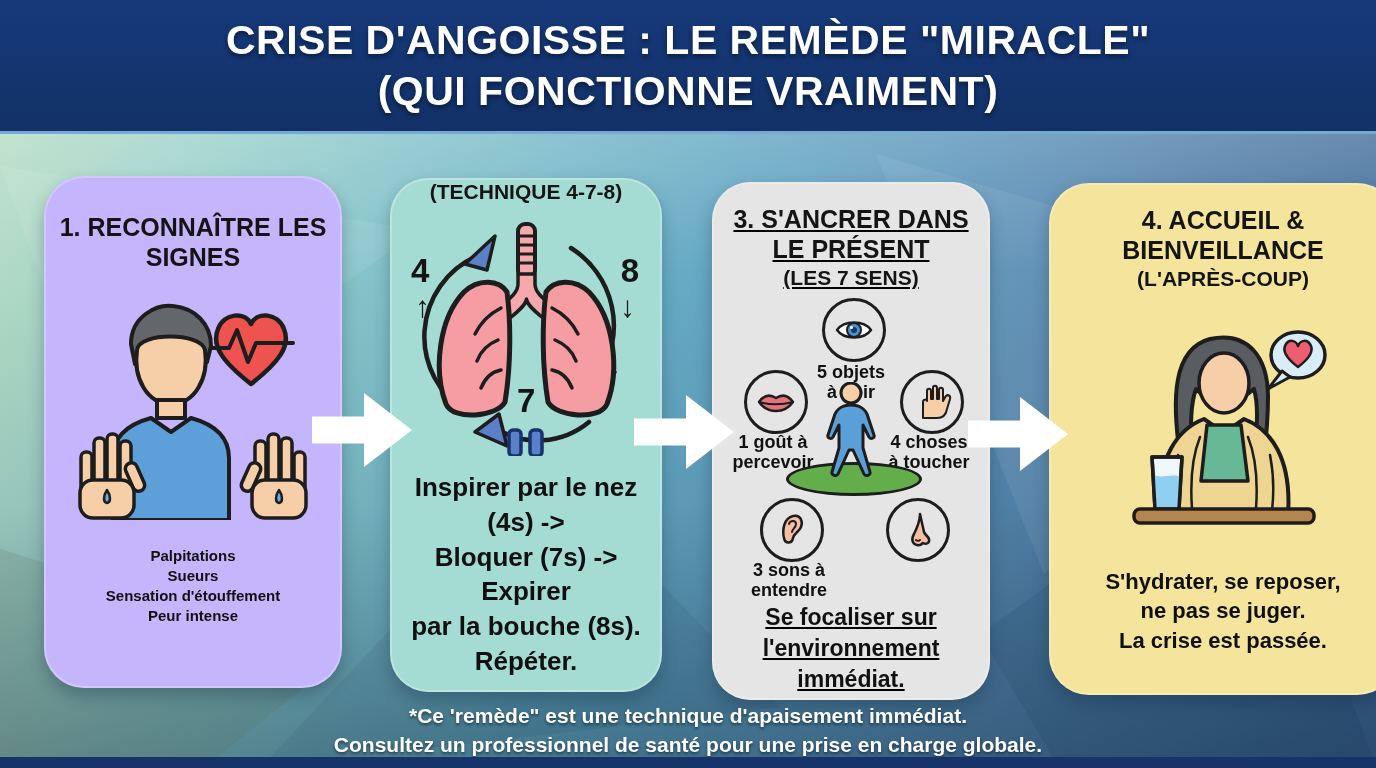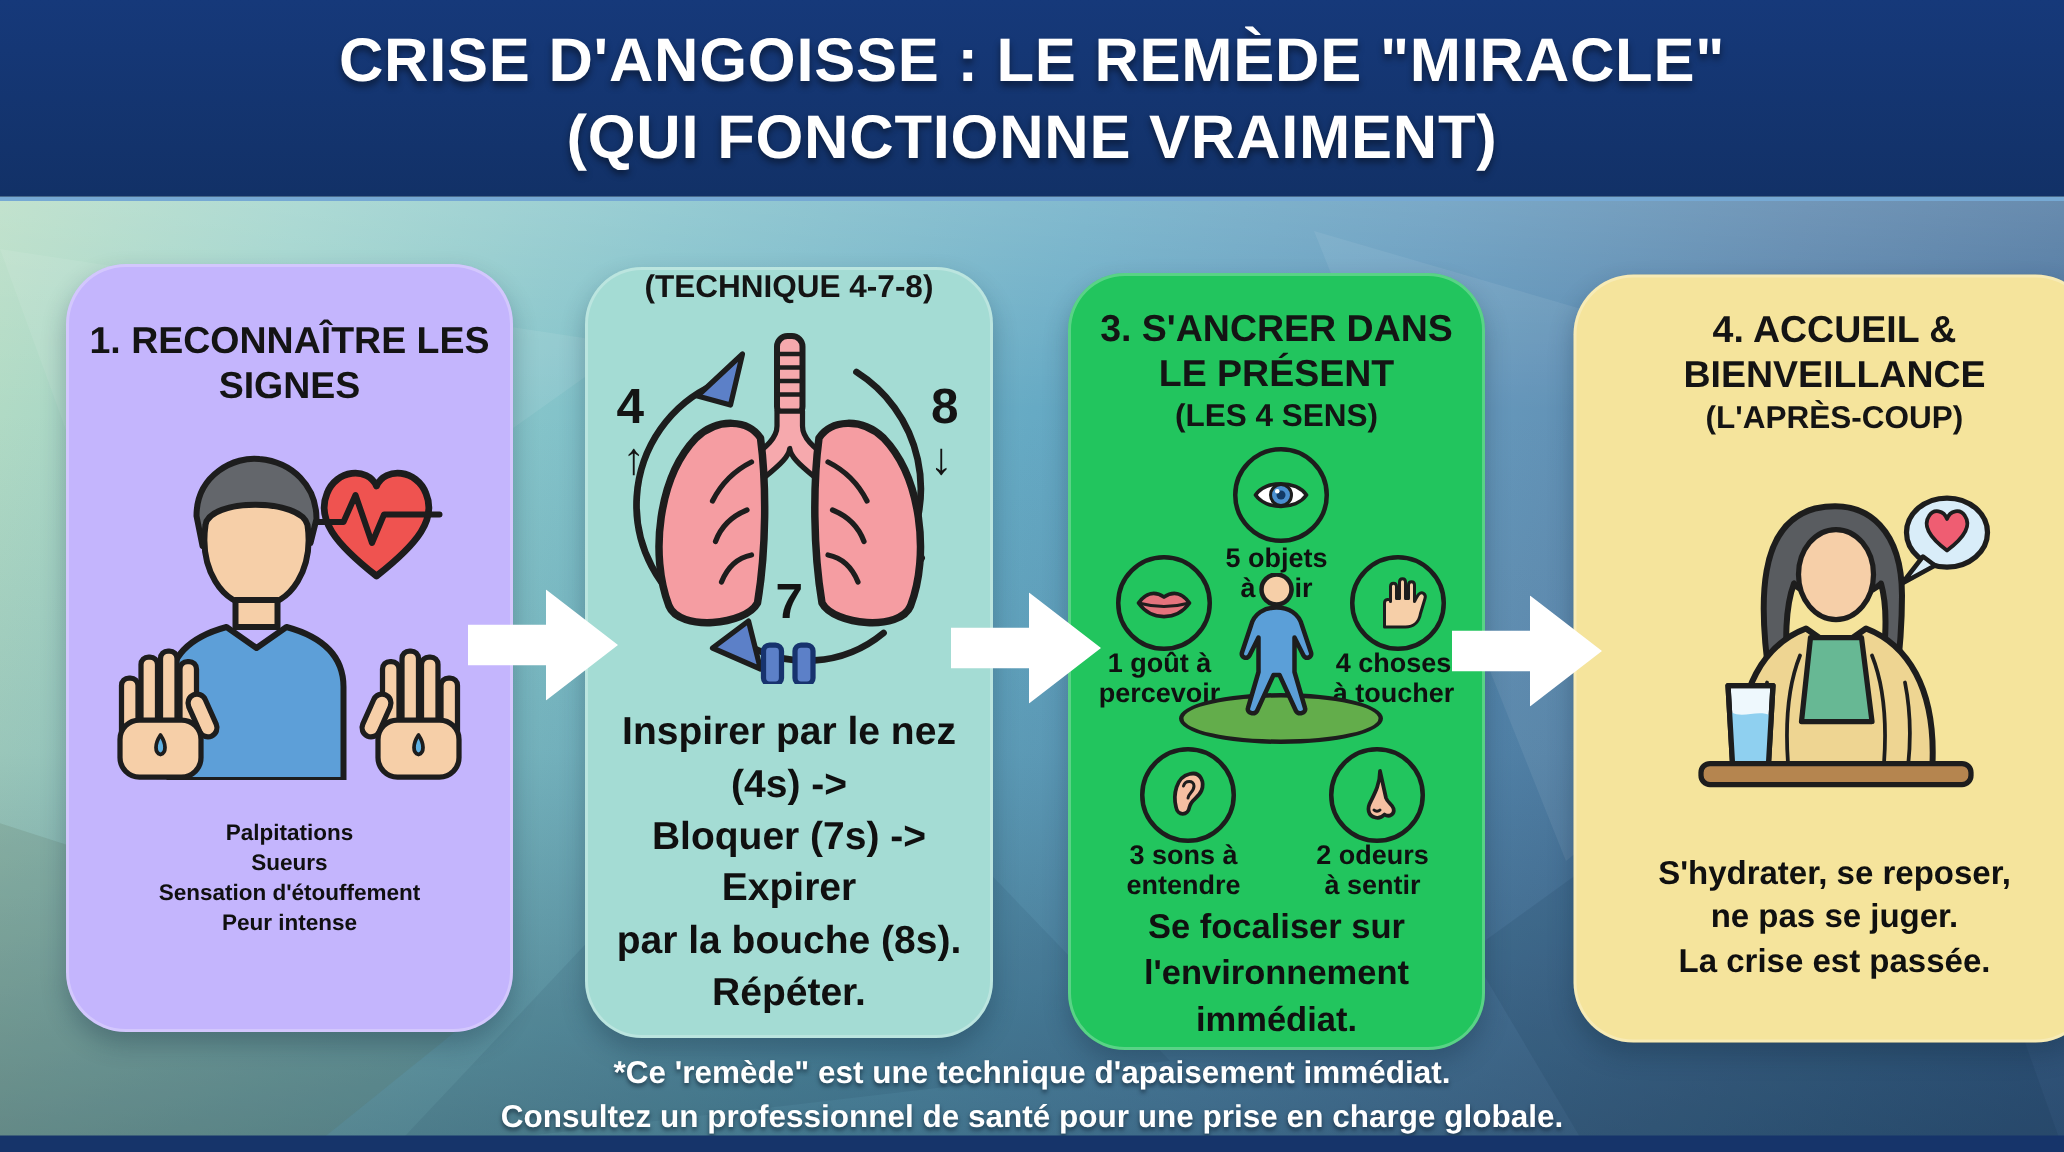--- a/index.html
+++ b/index.html
@@ -199,23 +199,23 @@
       <span class="num num-7">7</span>
       <span class="dir dir-up">↑</span>
       <span class="dir dir-down">↓</span>
     </div>
     <p class="card-body">Inspirer par le nez (4s) -&gt;
 Bloquer (7s) -&gt; Expirer
 par la bouche (8s).
 Répéter.</p>
   </section>
 
-  <section class="card card3" style="background: #22c55e;">
+  <section class="card card3" style="background: #e5e5e5; text-decoration: underline;">
     <h2 class="card-title">3. S'ANCRER DANS LE PRÉSENT</h2>
-    <div class="card-sub">(LES 4 SENS)</div>
+    <div class="card-sub">(LES 7 SENS)</div>
     <div class="fig fig3">
 
       <div class="sense-circle sc-eye">
         <svg width="40" height="40" viewBox="0 0 40 40">
           <path d="M3,20 C10,10 30,10 37,20 C30,30 10,30 3,20 Z" fill="#ffffff" stroke="#1d1d1d" stroke-width="2.5" stroke-linejoin="round"></path>
           <circle cx="20" cy="20" r="7" fill="#4a8fd0" stroke="#1d1d1d" stroke-width="2"></circle>
           <circle cx="20" cy="20" r="3" fill="#123a66"></circle>
           <circle cx="17.5" cy="17.5" r="1.5" fill="#ffffff"></circle>
         </svg>
       </div>
@@ -255,22 +255,20 @@
       </div>
       <div class="sense-label sl-ear">3 sons à
 entendre</div>
 
       <div class="sense-circle sc-nose">
         <svg width="40" height="40" viewBox="0 0 40 40">
           <path d="M22,4 C22,12 19,18 16,24 C13,29 14,34 19,35 C22,36 24,34 25,33 C28,35 32,33 31,29 C30,26 27,25 26,22 Z" fill="#f6bfa2" stroke="#1d1d1d" stroke-width="2.5" stroke-linejoin="round"></path>
           <path d="M18,30 C19,31 21,31 22,30" fill="none" stroke="#1d1d1d" stroke-width="2" stroke-linecap="round"></path>
         </svg>
       </div>
-      <div class="sense-label sl-nose">2 odeurs
-à sentir</div>
     </div>
     <p class="card-body">Se focaliser sur
 l'environnement
 immédiat.</p>
   </section>
 
   <section class="card card4" style="background: rgb(245, 228, 156);">
     <h2 class="card-title">4. ACCUEIL &amp; BIENVEILLANCE</h2>
     <div class="card-sub">(L'APRÈS-COUP)</div>
     <div class="fig fig4">

